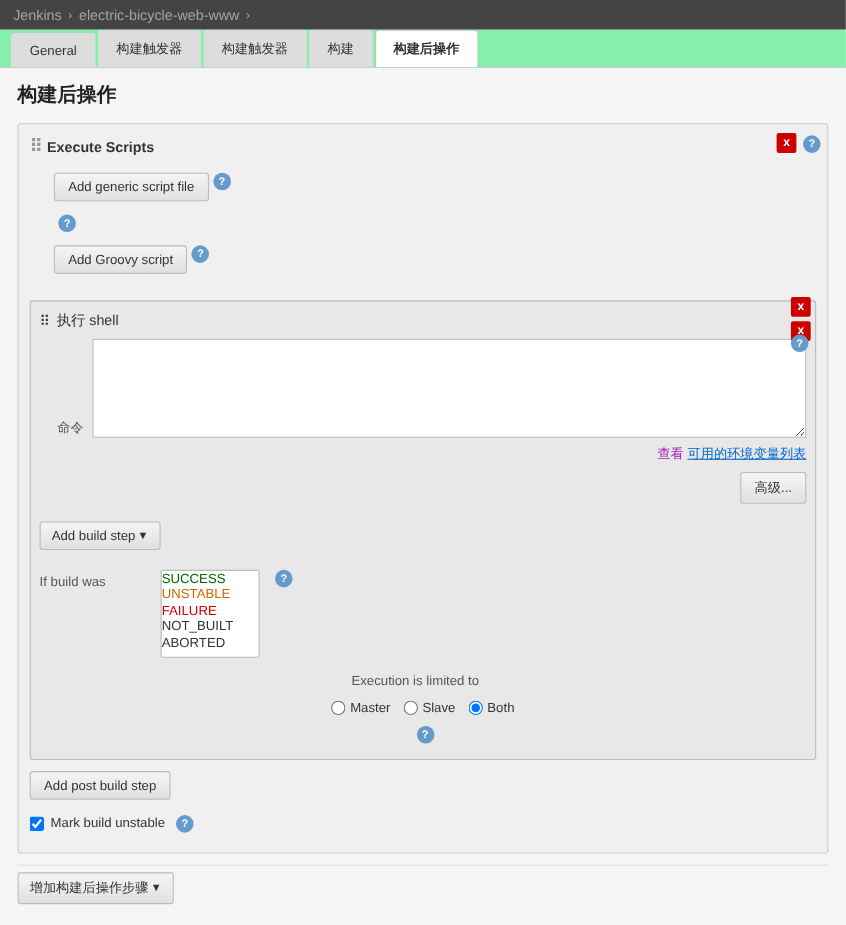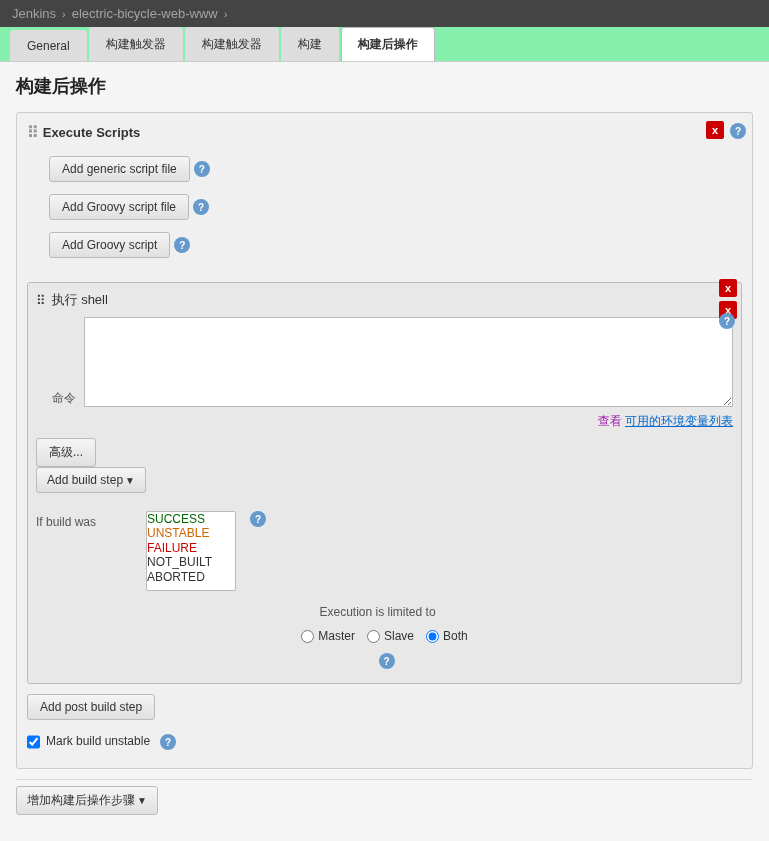--- a/index.html
+++ b/index.html
@@ -157,21 +157,21 @@
       justify-content: center;
       cursor: pointer;
       font-weight: bold;
       margin-left: 4px;
       vertical-align: middle;
     }
 
     
     .script-row {
       display: flex;
-      align-items: center;
+      align-items: flex-start;
       margin-bottom: 6px;
       position: relative;
       padding-left: 22px;
     }
 
     
     .inner-panel {
       background: #e8e8e8;
       border: 1px solid #bbb;
       border-radius: 3px;
@@ -256,21 +256,22 @@
       color: #0066cc;
       text-decoration: underline;
       cursor: pointer;
     }
     .env-link span {
       color: #a21caf;
     }
 
     .advanced-btn-row {
       display: flex;
-      margin-bottom: 0;
+      justify-content: flex-end;
+      margin-bottom: 16px;
     }
 
     
     .dropdown-btn {
       background: linear-gradient(to bottom, #f5f5f5, #e0e0e0);
       border: 1px solid #bbb;
       color: #333;
       padding: 5px 10px;
       cursor: pointer;
       border-radius: 3px;
@@ -393,21 +394,20 @@
       <span class="dots">⠿</span>
       <span>Execute Scripts</span>
     </div>
 
     <div class="script-buttons">
       <div class="script-row">
         <button class="btn-gray">Add generic script file</button>
         <span class="help-inline">?</span>
       </div>
       <div class="script-row">
-        <button class="btn-gray">Add Groovy script file</button>
         <span class="help-inline">?</span>
       </div>
       <div class="script-row">
         <button class="btn-gray">Add Groovy script</button>
         <span class="help-inline">?</span>
       </div>
     </div>
 
     <div class="inner-panel">
       <button class="inner-close-btn">x</button>

